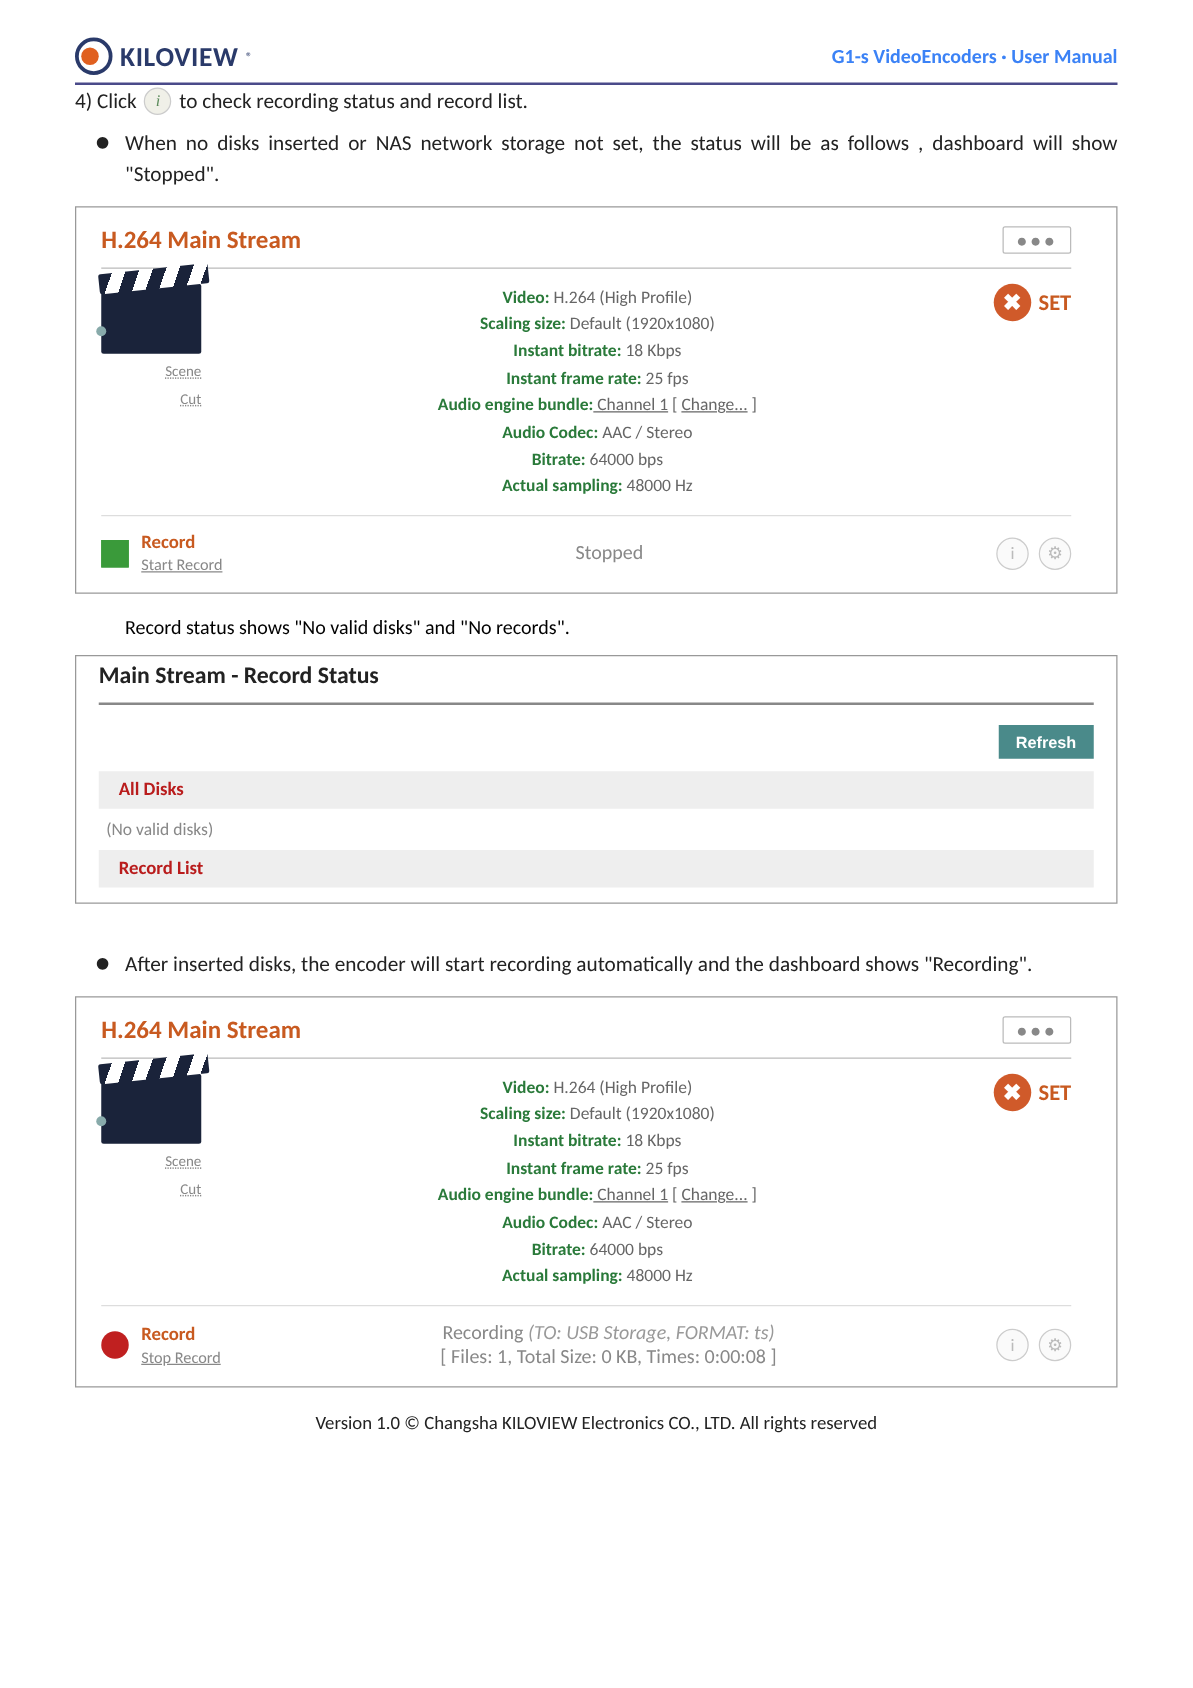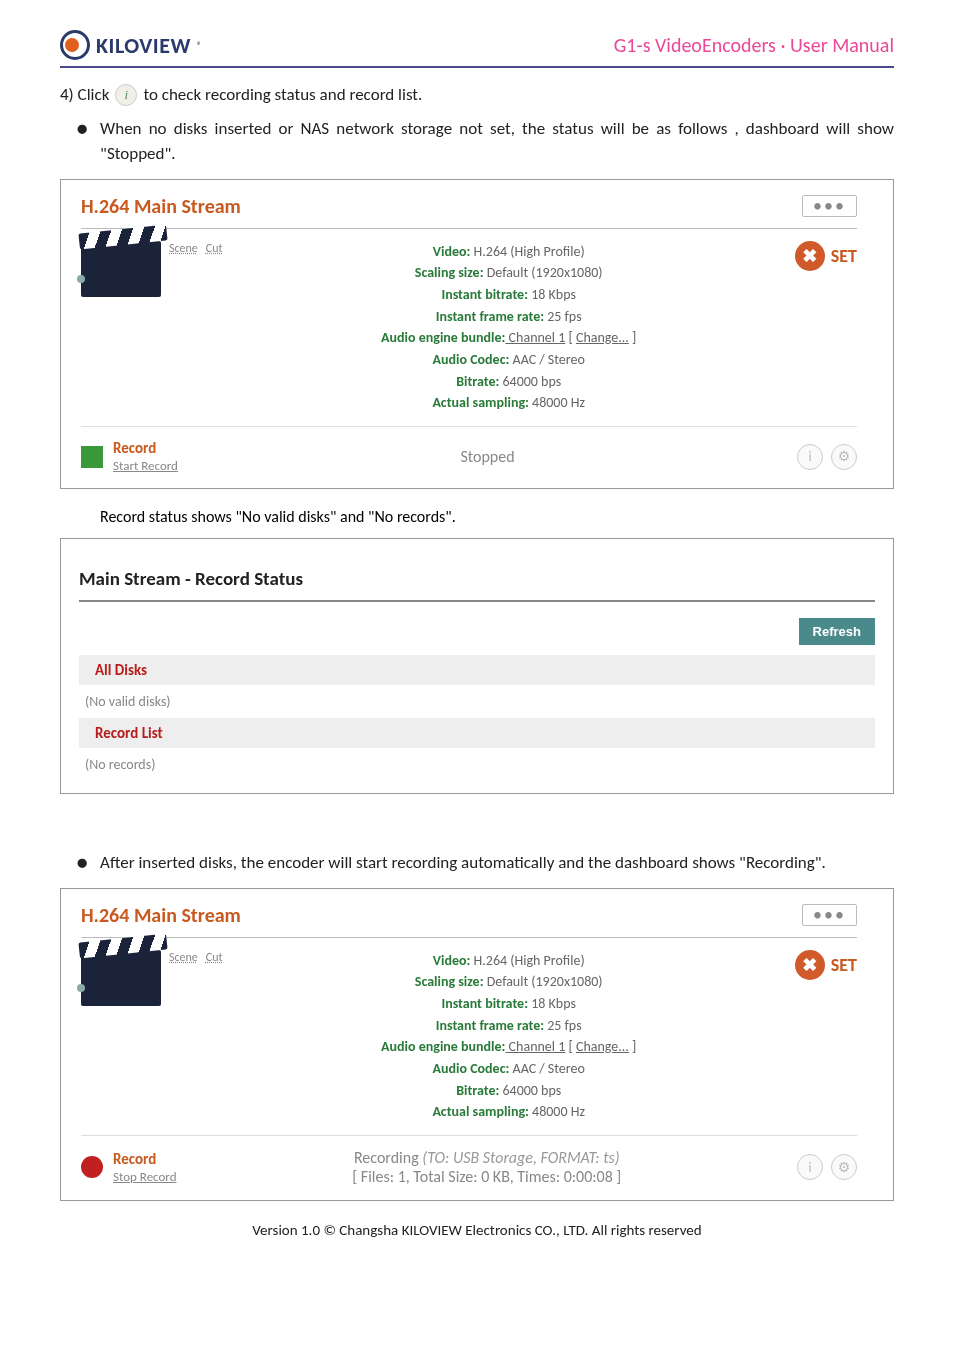--- a/index.html
+++ b/index.html
@@ -13,21 +13,21 @@
   }
   .page {
     padding: 30px 60px 40px 60px;
   }
   .header-row {
     display: flex;
     align-items: center;
     justify-content: space-between;
     border-bottom: 2px solid #4a4a8a;
     padding-bottom: 6px;
-    margin-bottom: 14px;
+    margin-bottom: 0;
   }
   .logo-block {
     display: flex;
     align-items: center;
     gap: 6px;
   }
   .logo-dot {
     width: 30px; height: 30px; position: relative;
   }
   .logo-ring {
@@ -37,21 +37,21 @@
   .logo-inner {
     background: #e06020; border-radius: 50%;
     width: 14px; height: 14px; position: absolute;
     top: 8px; left: 5px;
   }
   .logo-text {
     font-weight: bold; font-size: 22px; color: #2a3a6a; letter-spacing: 0.5px;
   }
   .logo-reg { font-size: 10px; color: #2a3a6a; vertical-align: super; }
   .hdr-right {
-    color: #ec4899; font-weight: normal; font-size: 20px;
+    color: #3b82f6; font-weight: bold; font-size: 16px;
   }
   .body-text {
     font-size: 17px; line-height: 1.5; color: #222;
   }
   .click-line { display: flex; align-items: center; gap: 6px; margin-bottom: 8px; }
   .info-circle {
     width: 22px; height: 22px; border-radius: 50%;
     background: #f0f0e8; border: 1px solid #ccc;
     display: inline-flex; align-items: center; justify-content: center;
     color: #5a8a5a; font-style: italic; font-family: Georgia, serif; font-size: 13px;
@@ -68,21 +68,21 @@
     display: flex; justify-content: space-between; align-items: center;
     border-bottom: 1px solid #bbb; padding-bottom: 10px; margin-bottom: 12px;
   }
   .panel-title { color: #c85a20; font-weight: bold; font-size: 20px; }
   .more-box {
     border: 1px solid #bbb; padding: 0px 10px; font-size: 18px;
     color: #888; letter-spacing: 2px; border-radius: 2px;
     display: inline-flex; align-items: center; height: 22px; line-height: 10px;
   }
   .stream-row { display: flex; align-items: flex-start; gap: 34px; }
-  .clapper-col { display: flex; align-items: flex-start; gap: 8px; }
+  .clapper-col { display: flex; flex-direction: column; align-items: flex-end; gap: 8px; }
   .clapper {
     width: 80px; height: 56px; background: #1a233a; position: relative; border-radius: 2px;
   }
   .clapper-top {
     position: absolute; top: -12px; left: -2px; width: 88px; height: 16px;
     background: repeating-linear-gradient(115deg, #1a233a 0 10px, #fff 10px 20px);
     transform: rotate(-6deg); border-radius: 2px;
   }
   .clapper-lens {
     position: absolute; left: -4px; top: 34px;
@@ -113,21 +113,21 @@
   .rec-label .lnk { color: #888; text-decoration: underline; font-size: 13px; }
   .rec-center { text-align: center; color: #888; font-size: 16px; flex: 1; }
   .rec-center .em { font-style: italic; color: #999; }
   .rec-right { display: flex; align-items: center; gap: 8px; }
   .circ-btn {
     width: 26px; height: 26px; border-radius: 50%; border: 1px solid #ccc;
     display: inline-flex; align-items: center; justify-content: center; color: #bbb; font-size: 14px;
     background: #fafafa;
   }
 
-  .status-panel { border: 1px solid #999; padding: 28px 18px 12px 18px; margin-bottom: 56px; }
+  .status-panel { border: 1px solid #999; padding: 4px 18px 12px 18px; margin-bottom: 36px; }
   .status-title {
     font-weight: bold; color: #222; font-size: 19px; padding-bottom: 10px;
     border-bottom: 2px solid #888; margin-bottom: 16px;
   }
   .refresh-row { display: flex; justify-content: flex-end; margin-bottom: 10px; }
   .refresh-btn {
     background: #4a8a8a; color: #fff; font-weight: bold; font-size: 13px;
     padding: 6px 14px; border: none;
   }
   .bar {
@@ -216,21 +216,20 @@
   <div class="caption">Record status shows "No valid disks" and "No records".</div>
 
   <div class="status-panel">
     <div class="status-title">Main Stream - Record Status</div>
     <div class="refresh-row">
       <button class="refresh-btn">Refresh</button>
     </div>
     <div class="bar">All Disks</div>
     <div class="muted">(No valid disks)</div>
     <div class="bar">Record List</div>
-    <div class="muted">(No records)</div>
   </div>
 
   <div class="body-text">
     <div class="bullet-row">
       <span class="bullet-dot">●</span>
       <span class="bullet-text">After inserted disks, the encoder will start recording automatically and the dashboard shows "Recording".</span>
     </div>
   </div>
 
   <div class="panel">

